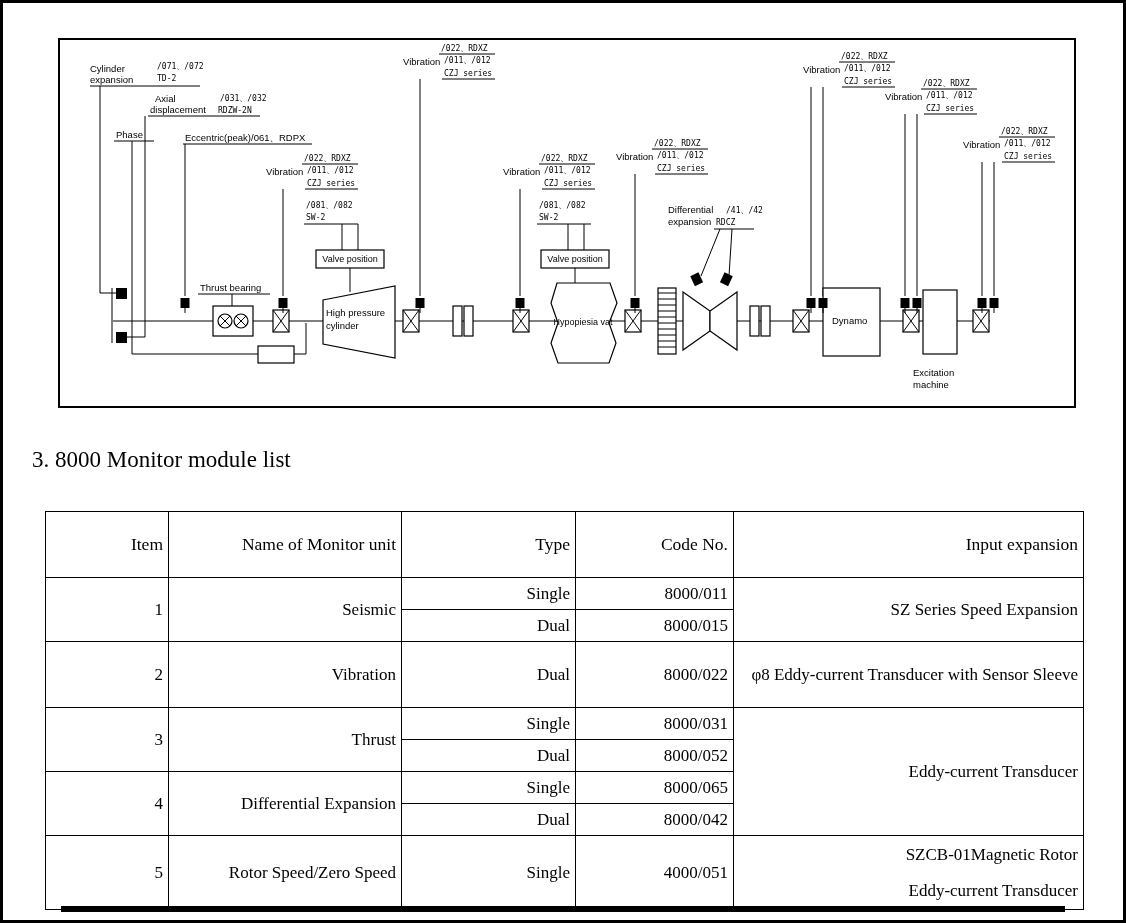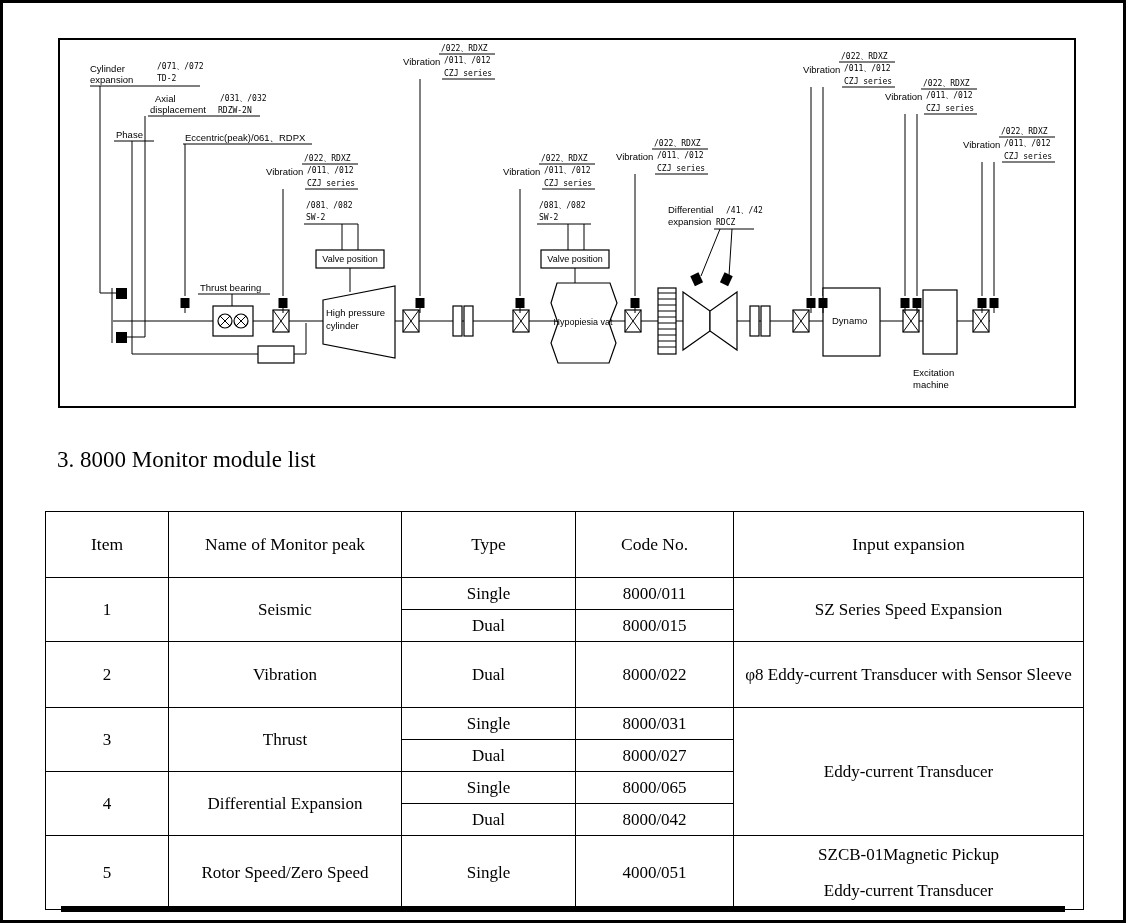--- a/index.html
+++ b/index.html
@@ -19,31 +19,31 @@
   .dg-shapes rect, .dg-shapes polygon, .dg-shapes path, .dg-shapes circle { fill:#fff; stroke:#000; stroke-width:1.2; }
   .dg-shapes line { stroke:#000; stroke-width:1; }
   .dg-shapes .filled { fill:#000; stroke:none; }
   .dg-sensors rect { fill:#000; stroke:none; }
   .dg-sensors line { stroke:#000; stroke-width:1; }
   text.dg-code { font:8px "DejaVu Sans Mono", monospace; fill:#000; }
   text.dg-name { font:9.5px "Liberation Sans", sans-serif; fill:#000; }
   text.dg-box  { font:9px "Liberation Sans", sans-serif; fill:#000; text-anchor:middle; }
 
   .heading {
-    position:absolute; left:54px; top:444px;
+    position:absolute; left:29px; top:444px;
     font-family:"Liberation Serif", serif; font-size:23px; font-weight:normal;
   }
 
   table.module-table {
     position:absolute; left:42px; top:508px; width:1038px;
     border-collapse:collapse; table-layout:fixed;
     font-family:"Liberation Serif", serif; font-size:17px;
   }
   .module-table th, .module-table td {
-    border:1.6px solid #000; text-align:center; vertical-align:middle;
+    border:1.6px solid #000; text-align:right; vertical-align:middle;
     font-weight:normal; padding:0 5px; background:#fff;
   }
   .module-table th { height:66px; font-size:17.5px; }
   .module-table tr.sub td { height:32px; }
   .module-table tr.tall td { height:66px; }
   .module-table tr.tall5 td { height:74px; }
   .module-table td.wrap { line-height:2.0; }
   .module-table td .tline { line-height:36px; }
 
   .bottom-rule {
@@ -286,21 +286,21 @@
     <colgroup>
       <col style="width:123px">
         <col style="width:233px">
         <col style="width:174px">
         <col style="width:158px">
         <col style="width:350px">
     </colgroup>
     <thead>
       <tr>
         <th>Item</th>
-        <th>Name of Monitor peak</th>
+        <th>Name of Monitor unit</th>
         <th>Type</th>
         <th>Code No.</th>
         <th>Input expansion</th>
       </tr>
     </thead>
     <tbody>
       <tr class="sub">
         <td rowspan="2">1</td>
         <td rowspan="2">Seismic</td>
         <td>Single</td>
@@ -320,39 +320,39 @@
       </tr>
       <tr class="sub">
         <td rowspan="2">3</td>
         <td rowspan="2">Thrust</td>
         <td>Single</td>
         <td>8000/031</td>
         <td rowspan="4">Eddy-current Transducer</td>
       </tr>
       <tr class="sub">
         <td>Dual</td>
-        <td>8000/027</td>
+        <td>8000/052</td>
       </tr>
       <tr class="sub">
         <td rowspan="2">4</td>
         <td rowspan="2">Differential Expansion</td>
         <td>Single</td>
         <td>8000/065</td>
       </tr>
       <tr class="sub">
         <td>Dual</td>
         <td>8000/042</td>
       </tr>
       <tr class="tall5">
         <td>5</td>
         <td>Rotor Speed/Zero Speed</td>
         <td>Single</td>
         <td>4000/051</td>
         <td>
-          <div class="tline">SZCB-01Magnetic Pickup</div>
+          <div class="tline">SZCB-01Magnetic Rotor</div>
           <div class="tline">Eddy-current Transducer</div>
         </td>
       </tr>
     </tbody>
   </table>
 
   <div class="bottom-rule"></div>
 </div>
 
 </body></html>

